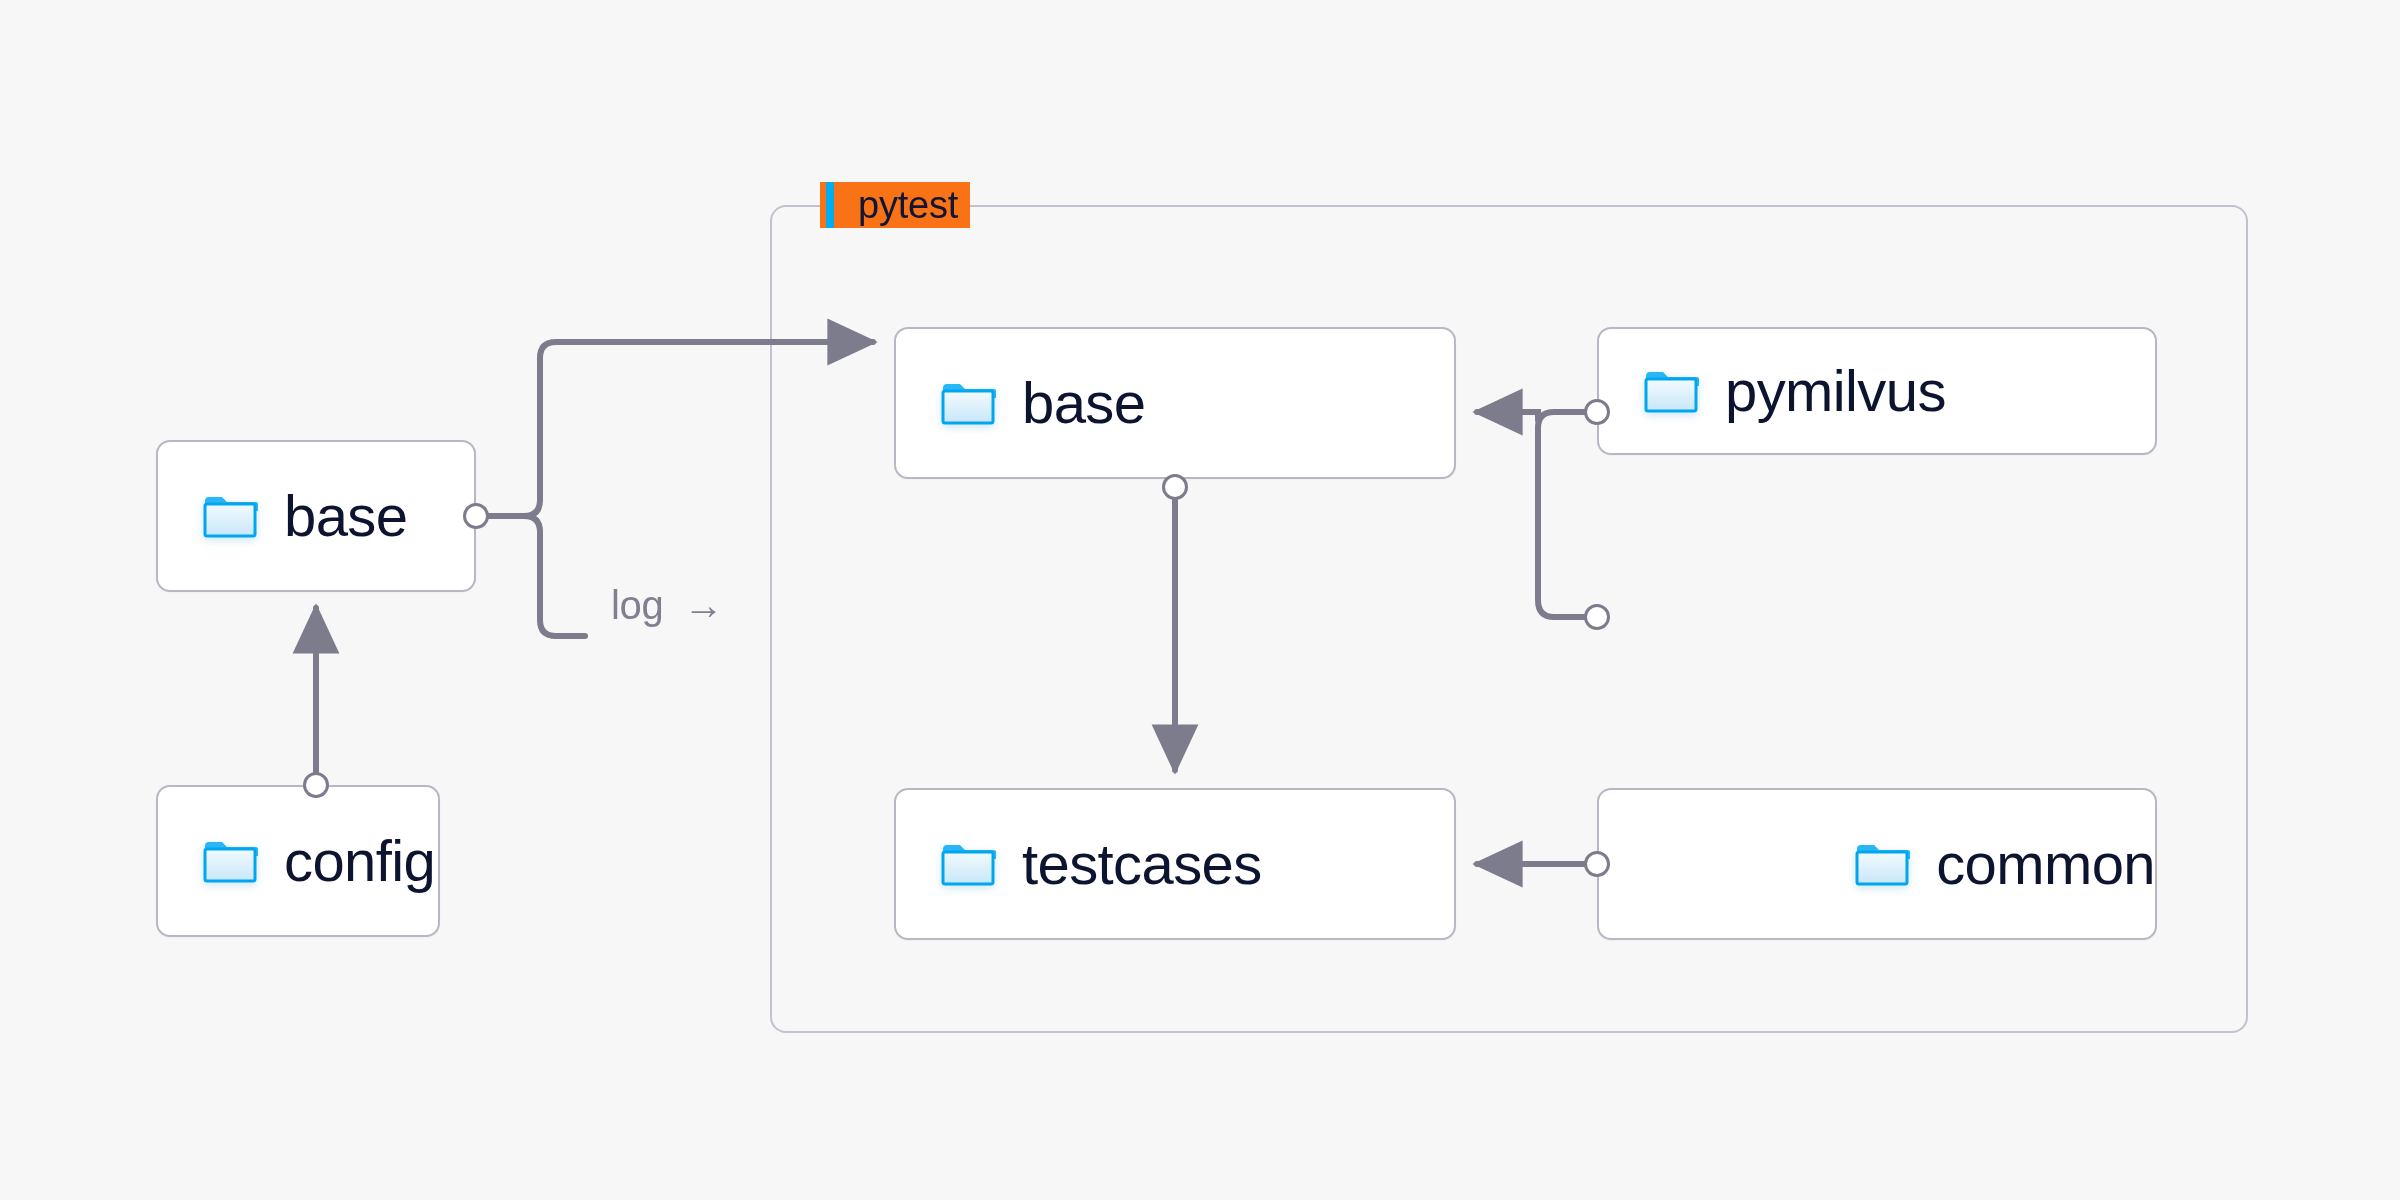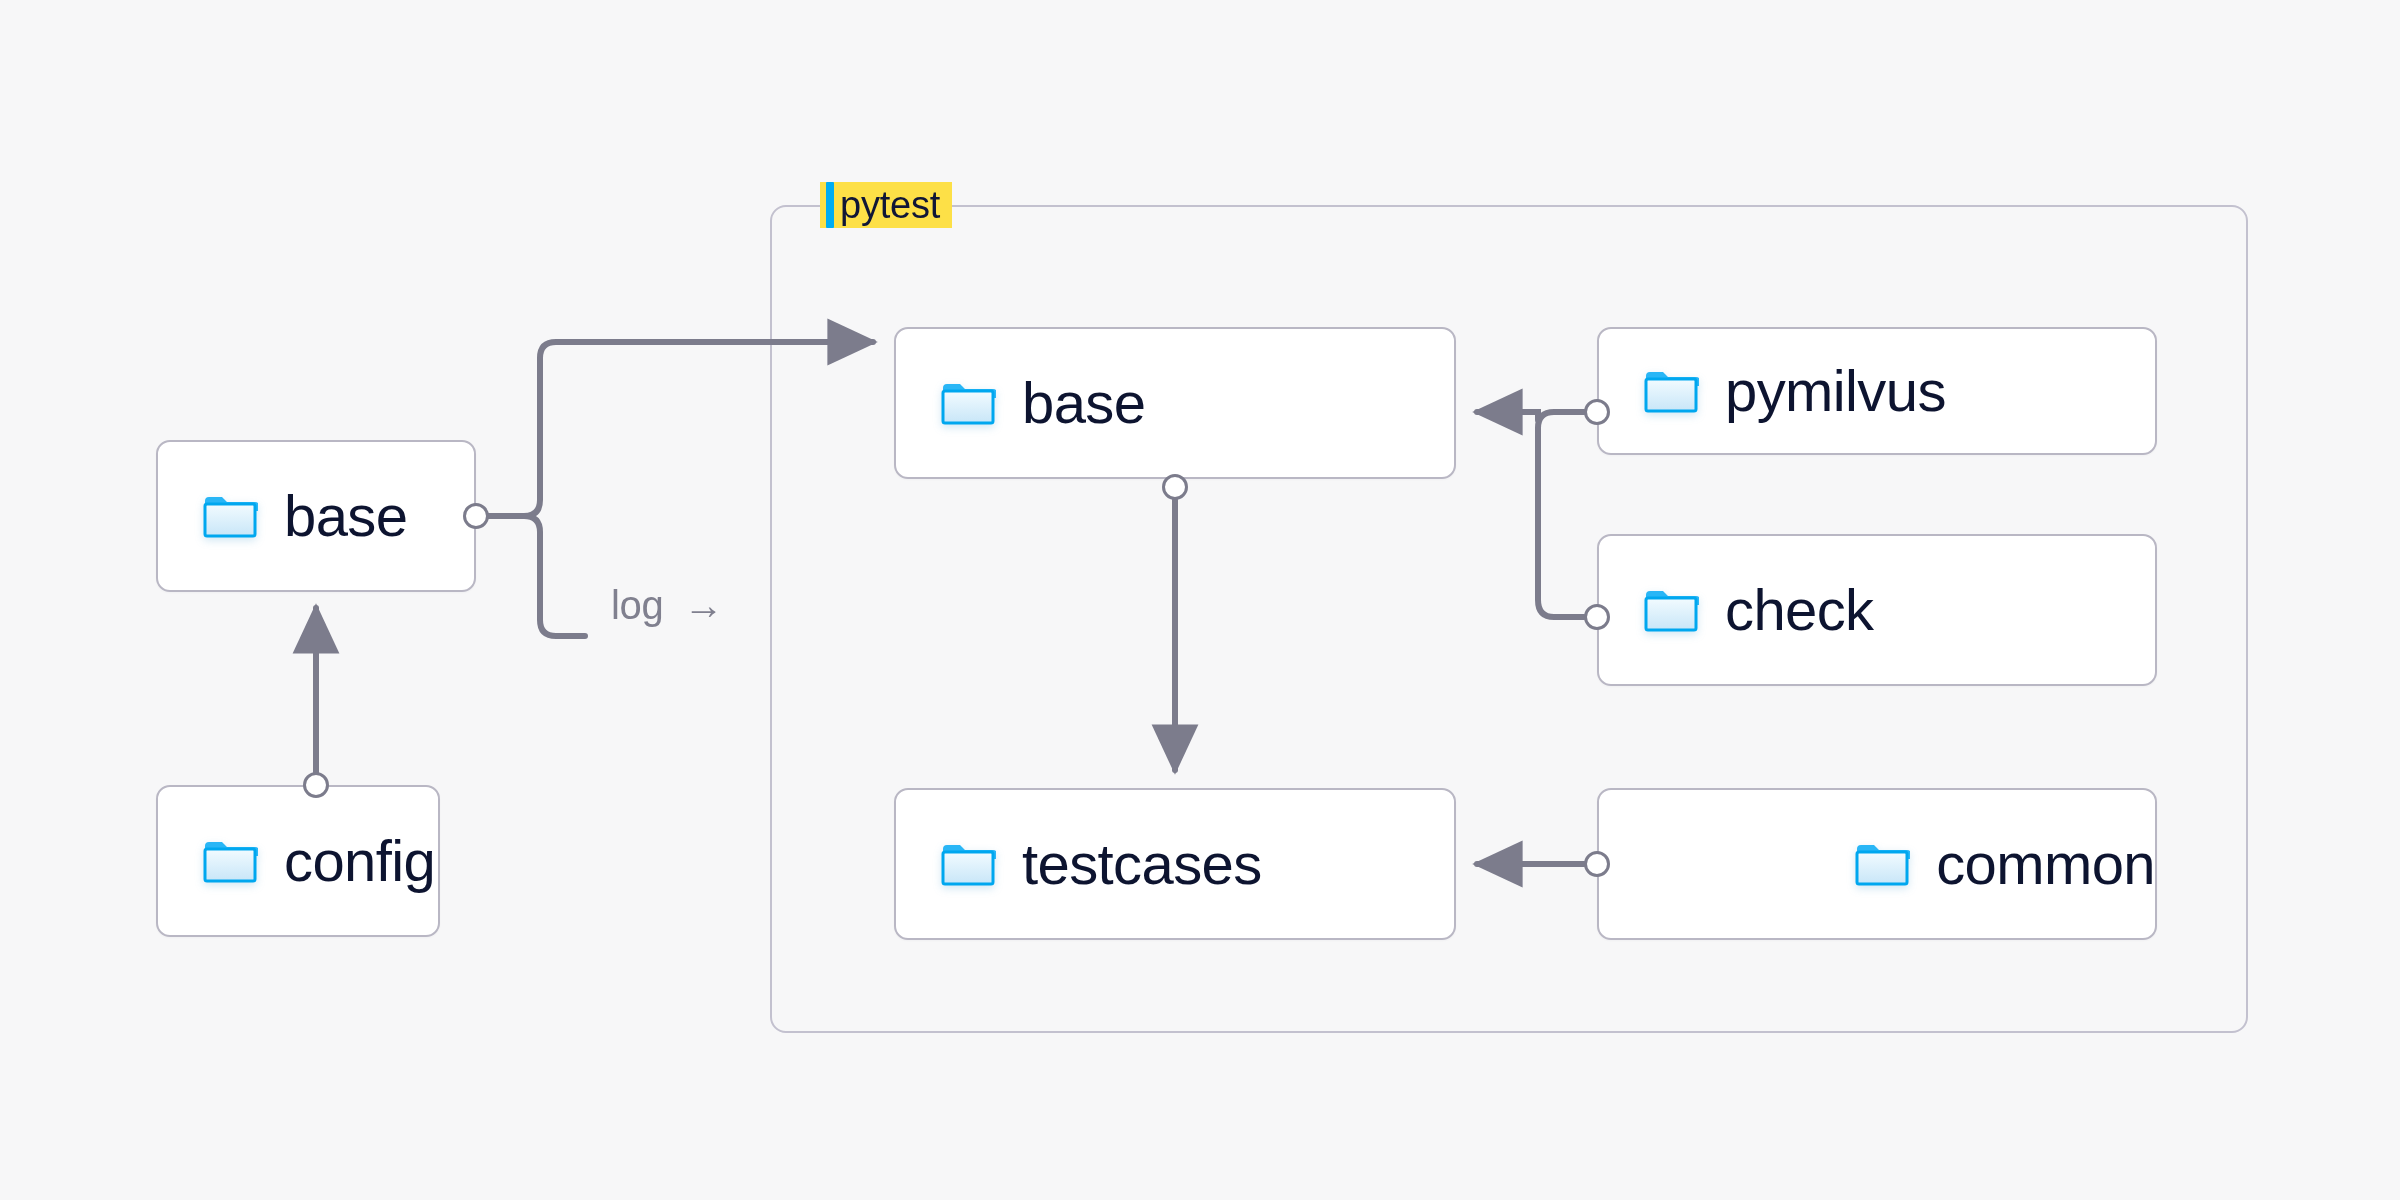--- a/index.html
+++ b/index.html
@@ -39,23 +39,23 @@
     box-sizing: border-box;
     border: 2px solid #c3c1cf;
     border-radius: 16px;
     background: transparent;
     z-index: 0;
   }
   .group-label {
     position: absolute;
     display: flex;
     align-items: center;
-    gap: 6px;
+    gap: 24px;
     z-index: 6;
-    background: #fde047;
+    background: #f97316;
     padding: 0 12px 0 6px;
     height: 46px;
   }
   .group-label-bar {
     width: 8px;
     height: 46px;
     background: #00adf2;
     border-radius: 1px;
     flex: 0 0 auto;
   }
@@ -237,35 +237,20 @@
             <stop offset="100%" stop-color="#c8e6f8"></stop>
           </linearGradient>
         </defs>
         <path d="M3 9 a4 4 0 0 1 4-4 h13 l5 5 h28 a4 4 0 0 1 4 4 v5 H3 z" fill="#29b6f6"></path>
         <rect x="3" y="12" width="50" height="32" rx="2" fill="url(#fg-pymilvus)" stroke="#00a7ef" stroke-width="3"></rect>
       </svg>
       <span class="node-label">pymilvus</span>
     </div>
   </div>
 
-  <div class="node" id="node-check" style="left: 1597px; top: 534px; width: 560px; height: 152px;">
-    <div class="node-inner">
-      <svg class="folder-icon" viewBox="0 0 56 48">
-        <defs>
-          <linearGradient id="fg-check" x1="0" y1="0" x2="0" y2="1">
-            <stop offset="0%" stop-color="#f2fbff"></stop>
-            <stop offset="100%" stop-color="#c8e6f8"></stop>
-          </linearGradient>
-        </defs>
-        <path d="M3 9 a4 4 0 0 1 4-4 h13 l5 5 h28 a4 4 0 0 1 4 4 v5 H3 z" fill="#29b6f6"></path>
-        <rect x="3" y="12" width="50" height="32" rx="2" fill="url(#fg-check)" stroke="#00a7ef" stroke-width="3"></rect>
-      </svg>
-      <span class="node-label">check</span>
-    </div>
-  </div>
 
   <div class="node" id="node-common" style="left: 1597px; top: 788px; width: 560px; height: 152px; justify-content: flex-end;">
     <div class="node-inner">
       <svg class="folder-icon" viewBox="0 0 56 48">
         <defs>
           <linearGradient id="fg-common" x1="0" y1="0" x2="0" y2="1">
             <stop offset="0%" stop-color="#f2fbff"></stop>
             <stop offset="100%" stop-color="#c8e6f8"></stop>
           </linearGradient>
         </defs>

